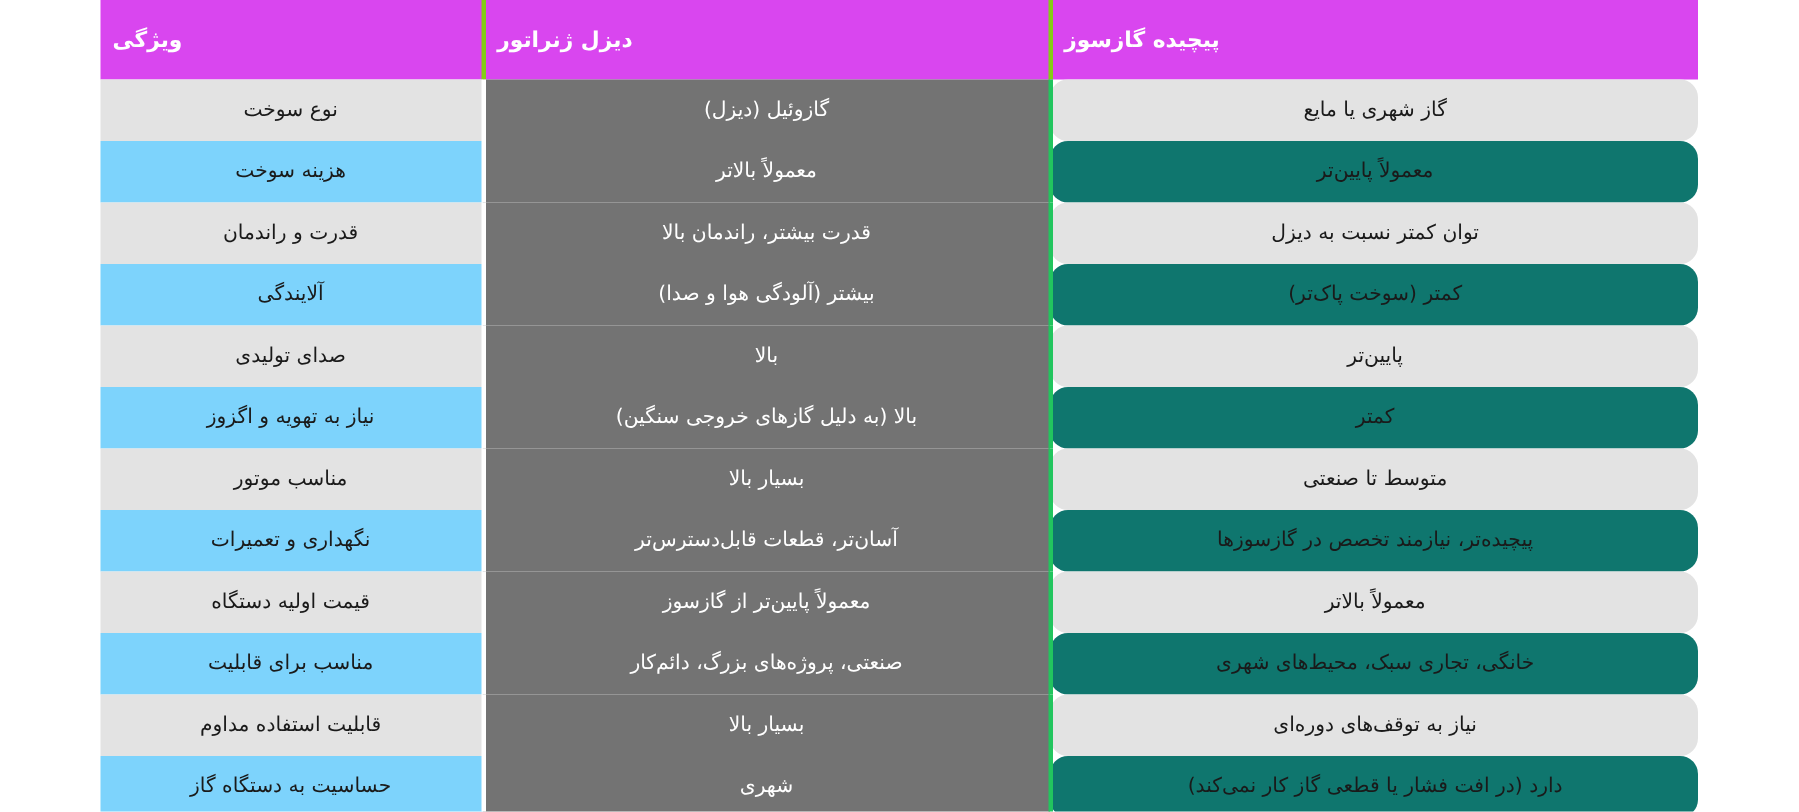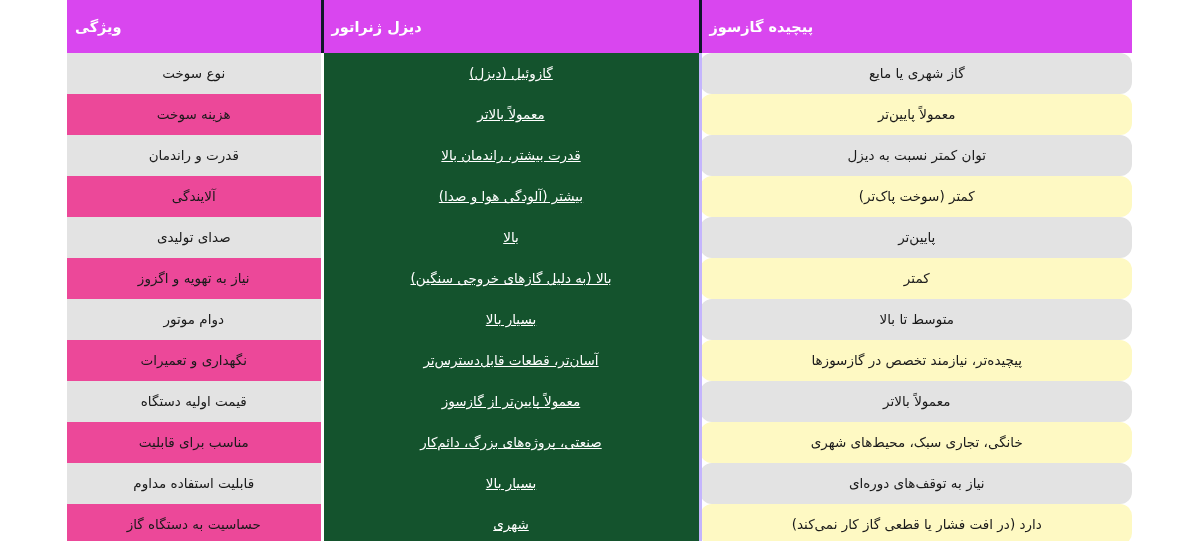--- a/index.html
+++ b/index.html
@@ -32,21 +32,21 @@
     background: #d946ef;
     color: #ffffff;
     font-size: 14.5px;
     font-weight: bold;
     text-align: left;
     height: 45px;
     padding: 4px 8px;
     border: none;
   }
   thead th.head-sep {
-    border-left: 3px solid #0f172a;
+    border-left: 3px solid #84cc16;
   }
 
   tbody td {
     height: 41px;
     font-size: 13.5px;
     text-align: center;
     padding: 0 10px;
     border: none;
     vertical-align: middle;
     line-height: 1.5;
@@ -54,41 +54,40 @@
   
   tbody td.c-feature {
     background: #e3e3e3;
     color: #1a1a1a;
   }
   tbody tr.alt td.c-feature {
     background: #ececec;
   }
   
   tbody td.c-diesel {
-    background: #14532d;
+    background: #737373;
     color: #ffffff;
-    border-right: 3px solid #c4b5fd;
+    border-right: 3px solid #22c55e;
     border-left: 3px solid #ffffff;
-    text-decoration: underline;
   }
   
   tbody td.c-gas {
     background: #e3e3e3;
     color: #1a1a1a;
   }
   tbody tr.alt td.c-gas {
     background: #fafafa;
   }
   tbody tr.alt td.c-feature {
     background: #fafafa;
   }
   tbody tr td.c-feature { background: #e3e3e3; }
-  tbody tr.alt td.c-feature { background: #ec4899; }
+  tbody tr.alt td.c-feature { background: #7dd3fc; }
   tbody tr td.c-gas { background: #e3e3e3; border-radius: 12px; }
-  tbody tr.alt td.c-gas { background: #fef9c3; margin-top: 10px; }
+  tbody tr.alt td.c-gas { background: #0f766e; margin-top: 10px; }
 </style>
 </head>
 <body>
 
 <div class="table-wrap">
   <table class="comparison">
     <colgroup>
       <col class="col-gas">
       <col class="col-diesel">
       <col class="col-feature">
@@ -125,23 +124,23 @@
           <td class="c-gas">پایین‌تر</td>
           <td class="c-diesel">بالا</td>
           <td class="c-feature">صدای تولیدی</td>
         </tr>
         <tr class="alt">
           <td class="c-gas">کمتر</td>
           <td class="c-diesel">بالا (به دلیل گازهای خروجی سنگین)</td>
           <td class="c-feature">نیاز به تهویه و اگزوز</td>
         </tr>
         <tr>
-          <td class="c-gas">متوسط تا بالا</td>
+          <td class="c-gas">متوسط تا صنعتی</td>
           <td class="c-diesel">بسیار بالا</td>
-          <td class="c-feature">دوام موتور</td>
+          <td class="c-feature">مناسب موتور</td>
         </tr>
         <tr class="alt">
           <td class="c-gas">پیچیده‌تر، نیازمند تخصص در گازسوزها</td>
           <td class="c-diesel">آسان‌تر، قطعات قابل‌دسترس‌تر</td>
           <td class="c-feature">نگهداری و تعمیرات</td>
         </tr>
         <tr>
           <td class="c-gas">معمولاً بالاتر</td>
           <td class="c-diesel">معمولاً پایین‌تر از گازسوز</td>
           <td class="c-feature">قیمت اولیه دستگاه</td>

